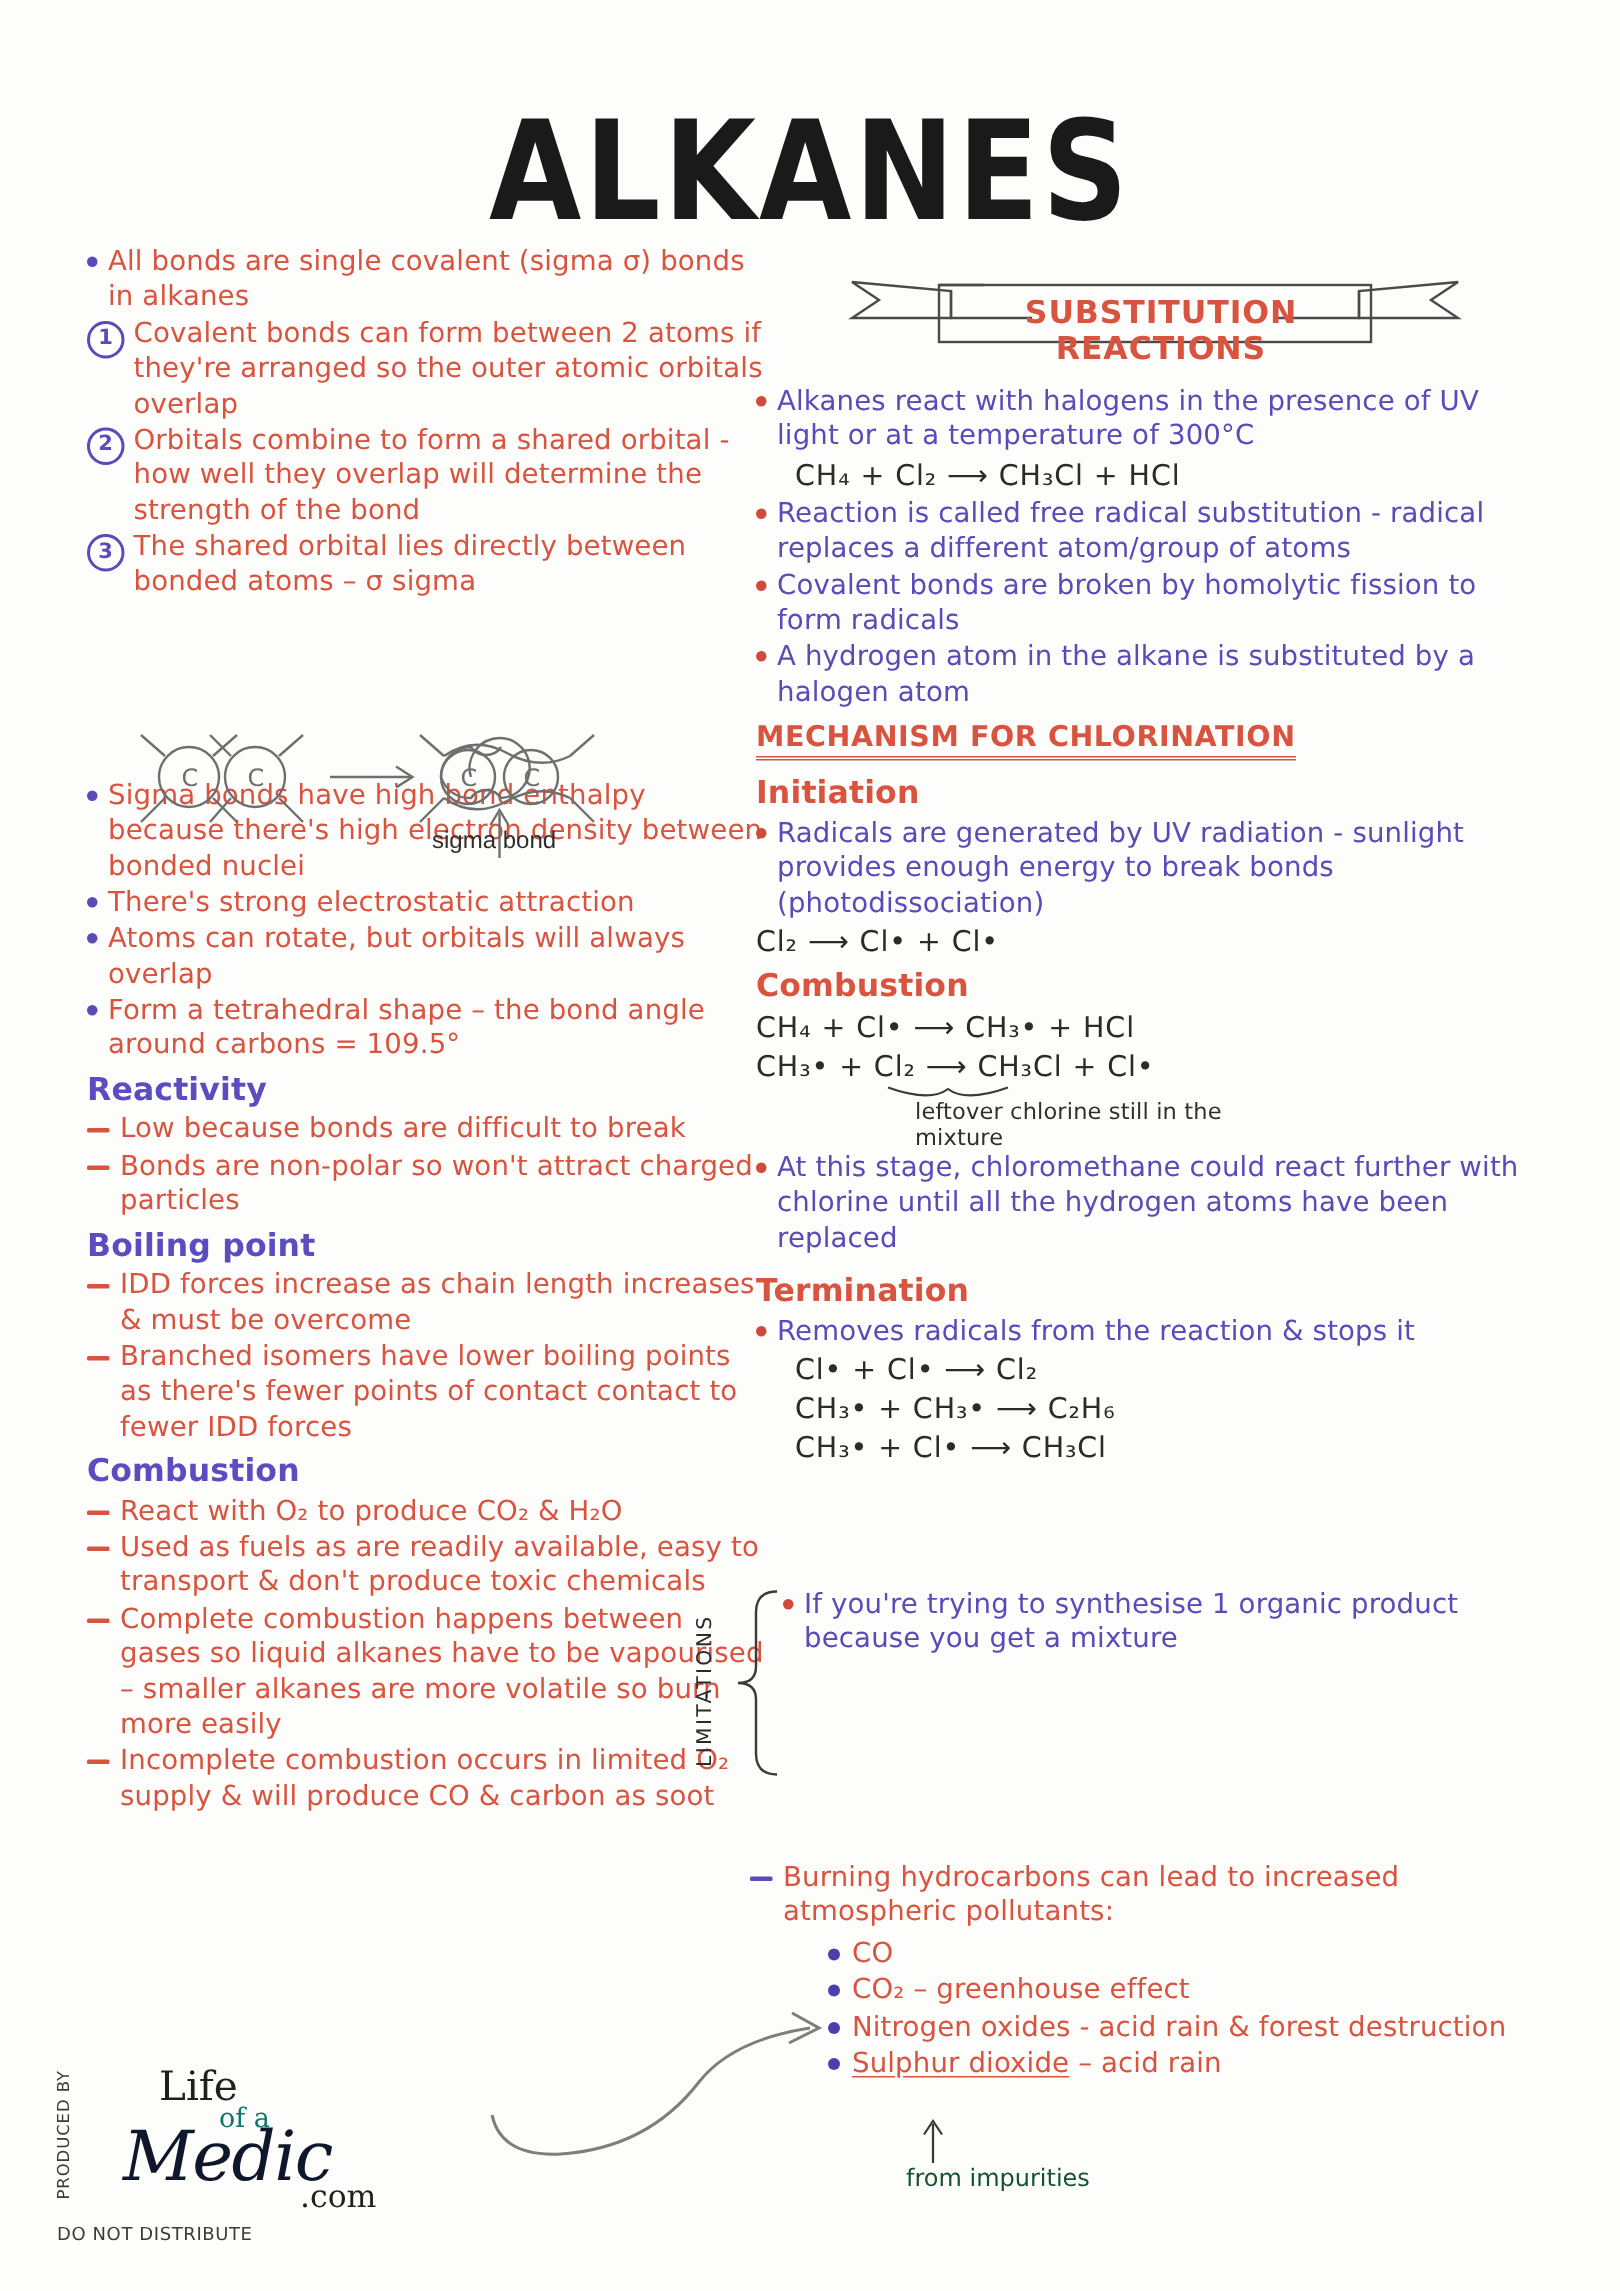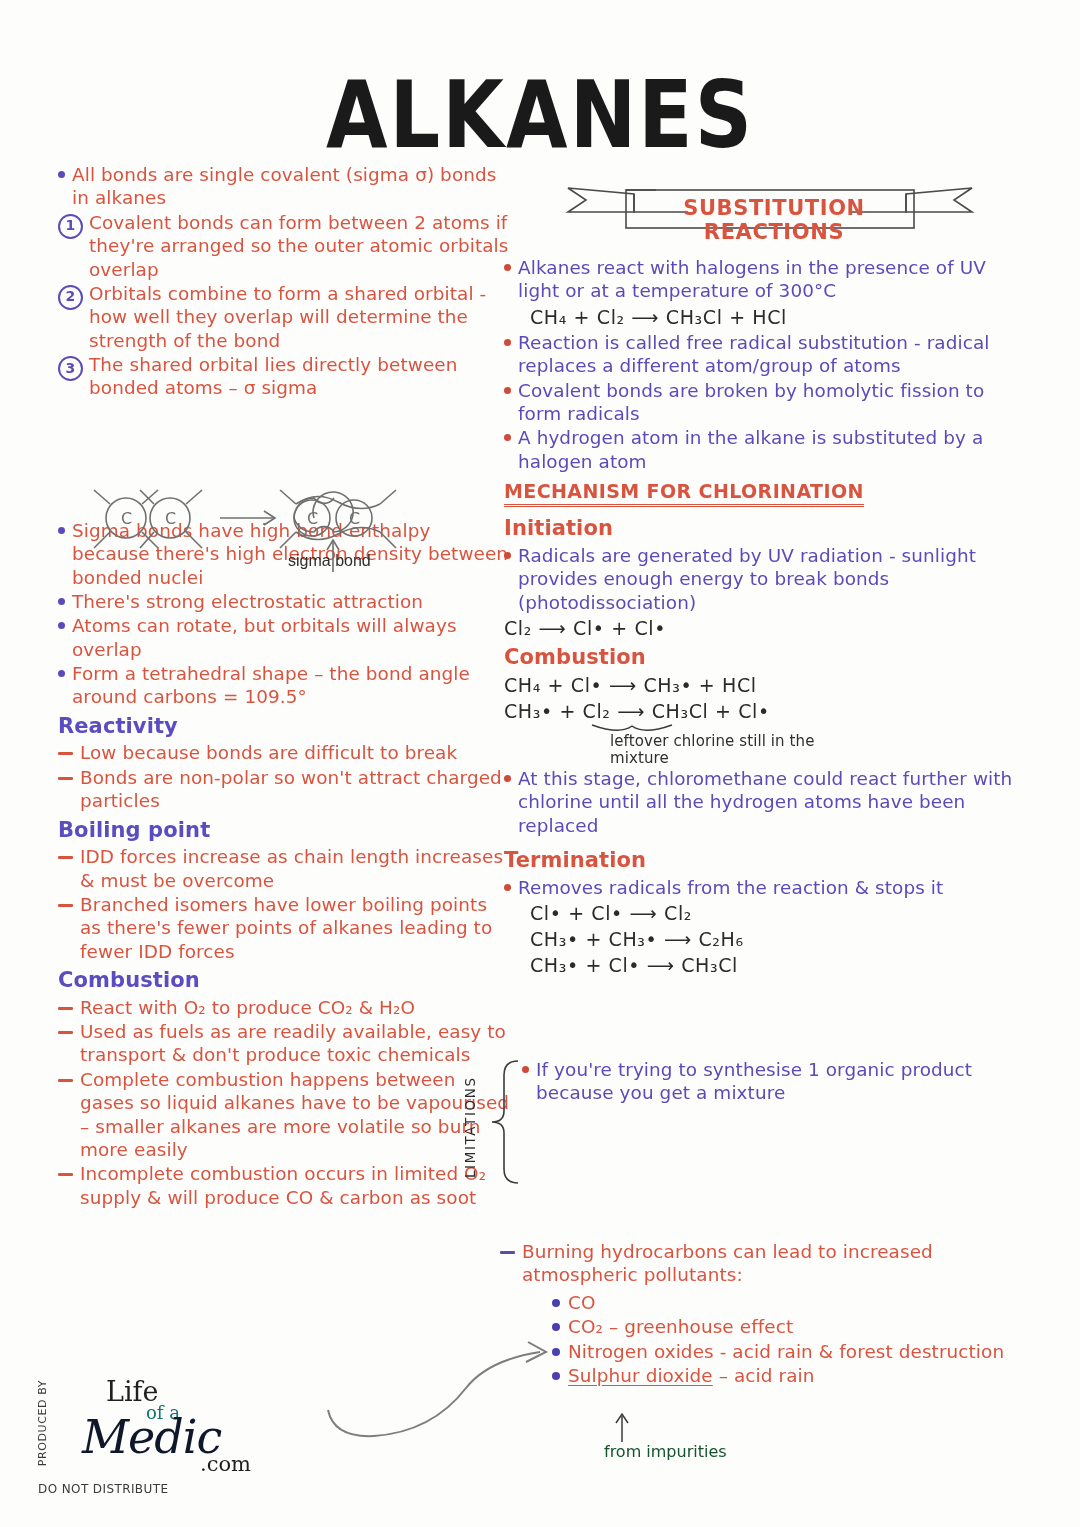--- a/index.html
+++ b/index.html
@@ -207,21 +207,21 @@
       <span class="txt red">Bonds are non-polar so won't attract charged particles</span>
     </div>
 
     <div class="subhead blue-head">Boiling point</div>
     <div class="bullet-row">
       <span class="dash"></span>
       <span class="txt red">IDD forces increase as chain length increases &amp; must be overcome</span>
     </div>
     <div class="bullet-row">
       <span class="dash"></span>
-      <span class="txt red">Branched isomers have lower boiling points as there's fewer points of alkanes leading to fewer IDD forces</span>
+      <span class="txt red">Branched isomers have lower boiling points as there's fewer points of contact contact to fewer IDD forces</span>
     </div>
 
     <div class="subhead blue-head">Combustion</div>
     <div class="bullet-row">
       <span class="dash"></span>
       <span class="txt red">React with O₂ to produce CO₂ &amp; H₂O</span>
     </div>
     <div class="bullet-row">
       <span class="dash"></span>
       <span class="txt red">Used as fuels as are readily available, easy to transport &amp; don't produce toxic chemicals</span>

